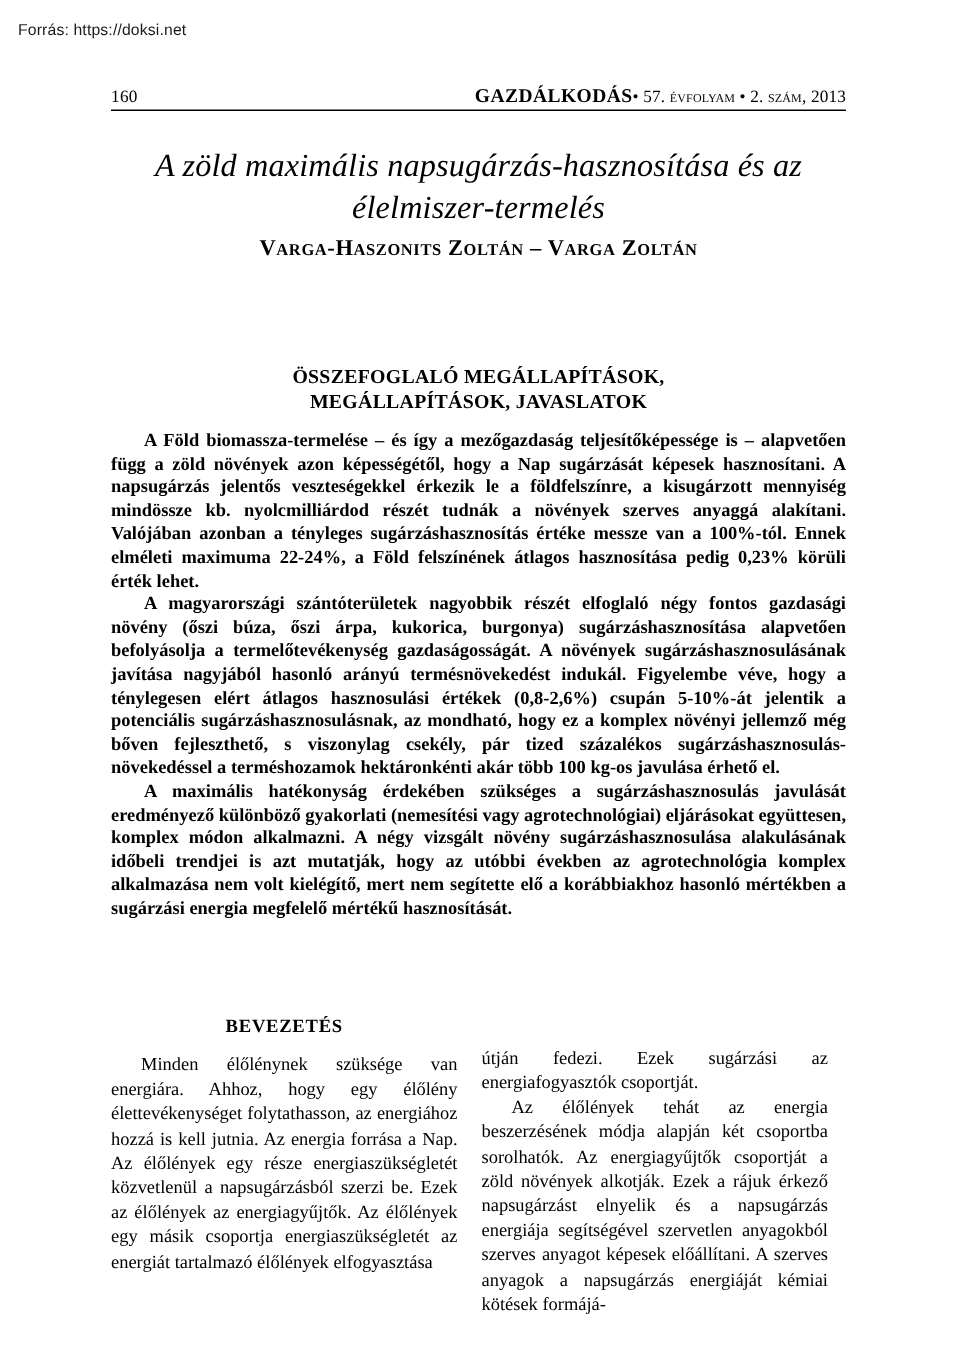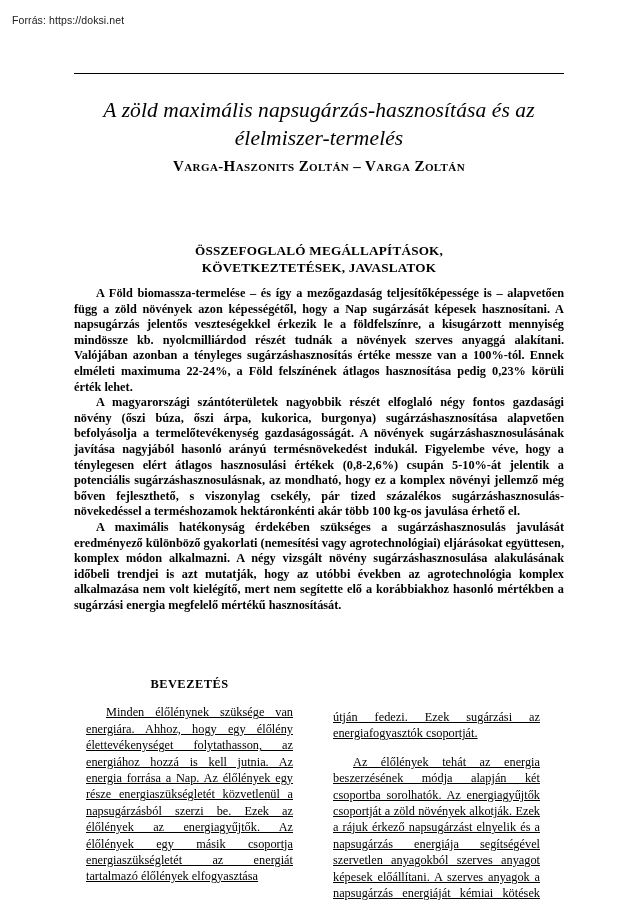--- a/index.html
+++ b/index.html
@@ -162,50 +162,61 @@
     text-justify: inter-word;
   }
   .section-head {
     text-align: center;
     font-weight: bold;
     font-size: 12.4px;
     letter-spacing: 0.5px;
     margin: 0 0 9px 0;
   }
   .col p {
-    margin: 12px;
+    margin: 0;
     text-indent: 20px;
-    text-decoration: underline;
   }
   .col p.cont {
     text-indent: 0;
   }
   .spacer-head {
     height: 21px;
   }
 </style>
 </head>
 <body>
 
 <div class="page">
 
   <div class="watermark">Forrás: https://doksi.net</div>
 
   <div class="runhead">
+    <div class="runhead-row">
+      <span class="folio">160</span>
+      <span class="journal-line">
+        <span class="journal-name">GAZDÁLKODÁS</span><span>•</span>
+        <span>57.</span>
+        <span class="sc">ÉVFOLYAM</span>
+        <span>•</span>
+        <span>2.</span>
+        <span class="sc">SZÁM,</span>
+        <span>2013</span>
+      </span>
+    </div>
     <div class="runhead-rule"></div>
   </div>
 
   <div class="title">A zöld maximális napsugárzás-hasznosítása és az élelmiszer-termelés</div>
 
   <div class="authors">Varga-Haszonits Zoltán – Varga Zoltán</div>
 
 
   <div class="summary-head">
     <div>ÖSSZEFOGLALÓ MEGÁLLAPÍTÁSOK,</div>
-    <div>KÖVETKEZTETÉSEK, JAVASLATOK</div>
+    <div>MEGÁLLAPÍTÁSOK, JAVASLATOK</div>
   </div>
 
   <div class="summary-body">
     <p>A Föld biomassza-termelése – és így a mezőgazdaság teljesítőképessége is – alapvetően függ a zöld növények azon képességétől, hogy a Nap sugárzását képesek hasznosítani. A napsugárzás jelentős veszteségekkel érkezik le a földfelszínre, a kisugárzott mennyiség mindössze kb. nyolcmilliárdod részét tudnák a növények szerves anyaggá alakítani. Valójában azonban a tényleges sugárzáshasznosítás értéke messze van a 100%-tól. Ennek elméleti maximuma 22-24%, a Föld felszínének átlagos hasznosítása pedig 0,23% körüli érték lehet.</p>
     <p>A magyarországi szántóterületek nagyobbik részét elfoglaló négy fontos gazdasági növény (őszi búza, őszi árpa, kukorica, burgonya) sugárzáshasznosítása alapvetően befolyásolja a termelőtevékenység gazdaságosságát. A növények sugárzáshasznosulásának javítása nagyjából hasonló arányú termésnövekedést indukál. Figyelembe véve, hogy a ténylegesen elért átlagos hasznosulási értékek (0,8-2,6%) csupán 5-10%-át jelentik a potenciális sugárzáshasznosulásnak, az mondható, hogy ez a komplex növényi jellemző még bőven fejleszthető, s viszonylag csekély, pár tized százalékos sugárzáshasznosulás-növekedéssel a terméshozamok hektáronkénti akár több 100 kg-os javulása érhető el.</p>
     <p>A maximális hatékonyság érdekében szükséges a sugárzáshasznosulás javulását eredményező különböző gyakorlati (nemesítési vagy agrotechnológiai) eljárásokat együttesen, komplex módon alkalmazni. A négy vizsgált növény sugárzáshasznosulása alakulásának időbeli trendjei is azt mutatják, hogy az utóbbi években az agrotechnológia komplex alkalmazása nem volt kielégítő, mert nem segítette elő a korábbiakhoz hasonló mértékben a sugárzási energia megfelelő mértékű hasznosítását.</p>
   </div>
 
   <div class="cols">
 

